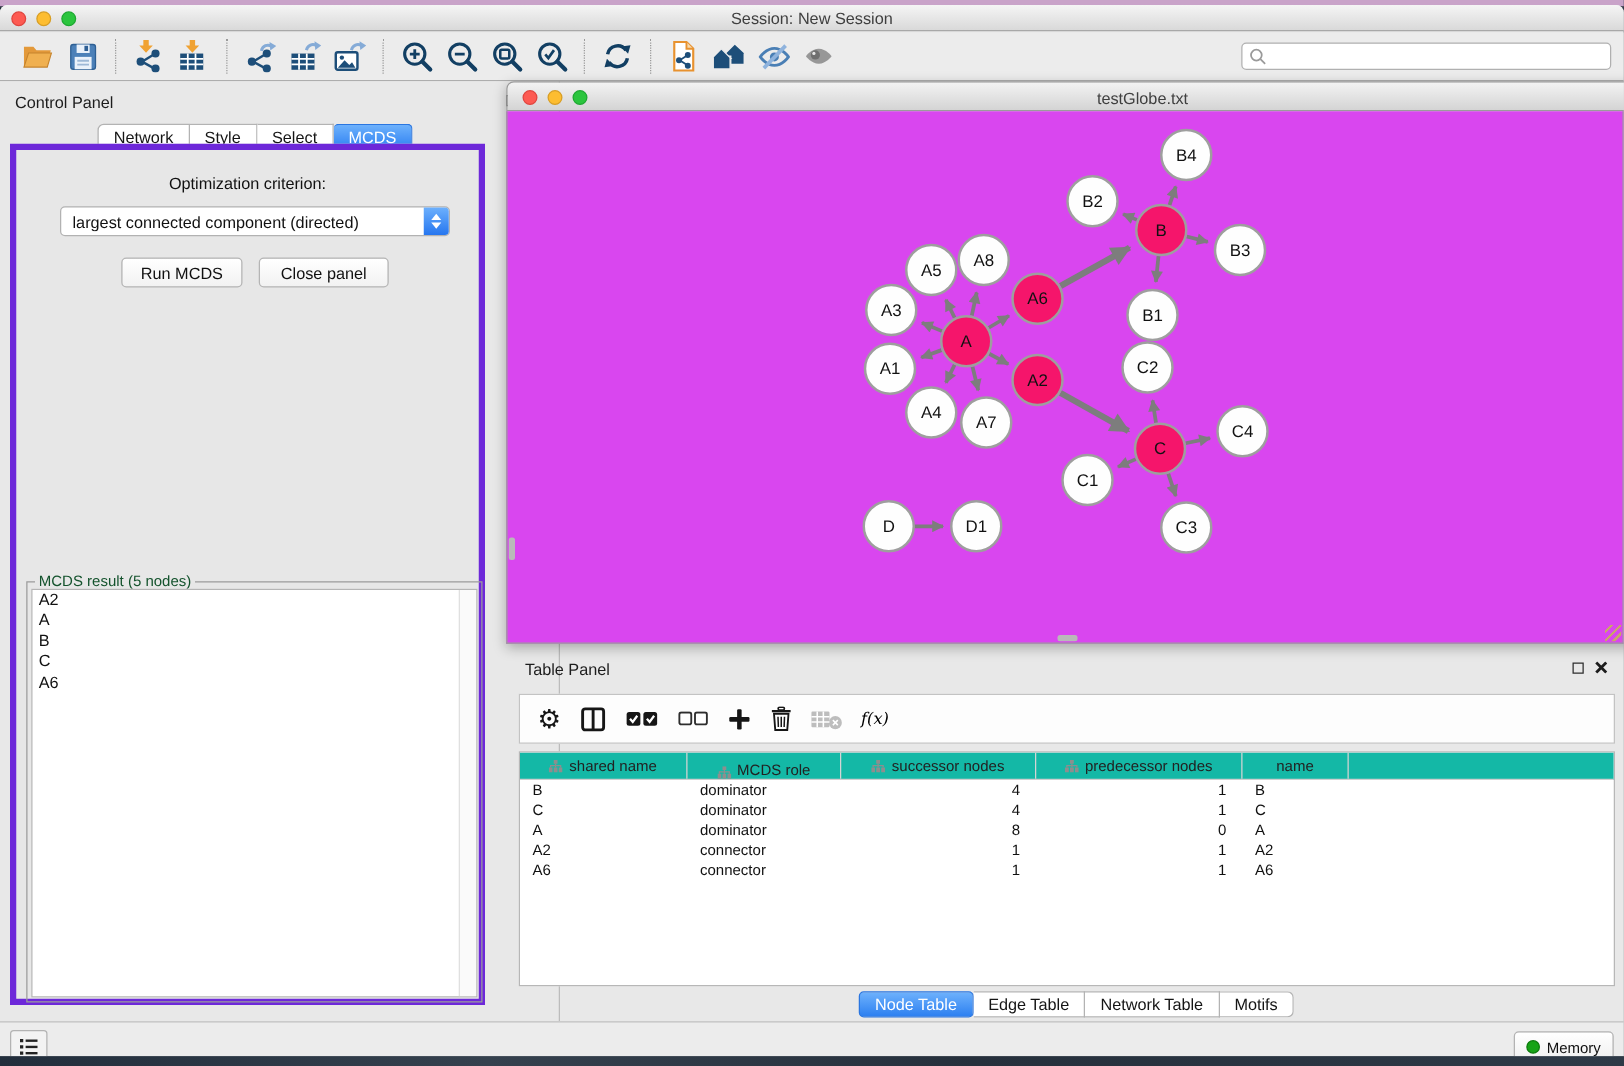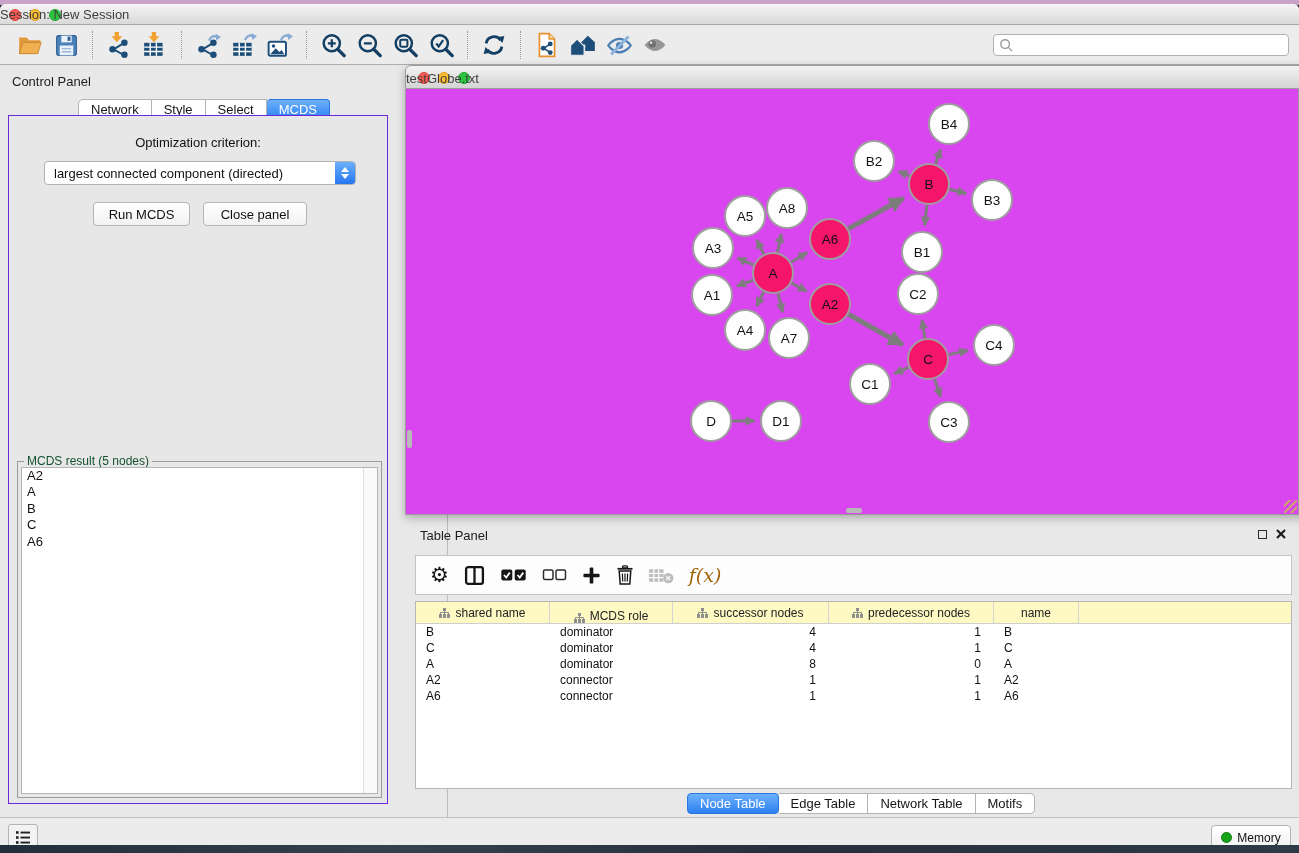--- a/index.html
+++ b/index.html
@@ -16,21 +16,21 @@
   #main-window { left:0; top:4px; width:1299px; height:841px; background:#e8e8e8;
     border-radius:6px 6px 0 0; overflow:hidden; }
 
   #titlebar { left:0; top:0; width:100%; height:21px;
     background:linear-gradient(#f5f5f5,#d9d9d9); border-bottom:1px solid #a8a8a8; }
   .lights { display:flex; gap:8px; position:absolute; left:9px; top:5px; }
   .light { width:12px; height:12px; border-radius:50%; }
   .light.red { background:#fd5a52; border:1px solid #e0443e; }
   .light.yellow { background:#fdbd31; border:1px solid #d89e24; }
   .light.green { background:#2bc53e; border:1px solid #1da831; }
-  .tb-title { position:absolute; left:0; right:0; top:3px; text-align:left;
+  .tb-title { position:absolute; left:0; right:0; top:3px; text-align:center;
     font-size:13px; color:#3f3f3f; }
 
   
   #toolbar { left:0; top:22px; width:100%; height:39px; background:#ececec;
     border-bottom:1px solid #adadad; display:flex; align-items:center; padding-left:12px; }
   .tbtn { width:36px; height:32px; display:flex; align-items:center; justify-content:center; }
   .tsep { width:1px; height:28px; border-left:1px dotted #9a9a9a; margin:0 8px; }
   #search-wrap { margin-left:auto; margin-right:10px; width:296px; height:22px;
     background:#fff; border:1px solid #b0b0b0; border-radius:4px;
     display:flex; align-items:center; padding-left:5px; }
@@ -49,21 +49,21 @@
 
   .segmented { display:flex; }
   .seg-tab { height:21px; line-height:20px; padding:0 12px; background:#fff;
     border:1px solid #b3b3b3; border-left:none; font-size:13px; color:#151515; }
   .seg-tab:first-child { border-left:1px solid #b3b3b3; border-radius:5px 0 0 5px; }
   .seg-tab:last-child { border-radius:0 5px 5px 0; }
   .seg-tab.active { background:linear-gradient(#6db1fc,#2d80f1); color:#fff;
     border-color:#2a76e0; border-radius:4px; }
 
   #cp-inner { left:8px; top:50px; width:380px; height:689px;
-    border:1px solid #6d28d9; background:#e7e7e7; }
+    border:5px solid #6d28d9; background:#e7e7e7; }
   #opt-label { left:0; right:0; top:19px; text-align:center; font-size:13px; color:#111; }
   #opt-select { left:35px; top:45px; width:312px; height:24px; background:#fff;
     border:1px solid #b2b2b2; border-radius:4px; display:flex; align-items:center; }
   #opt-select .sel-text { flex:1; font-size:13px; color:#111; padding-left:9px;
     white-space:nowrap; overflow:hidden; }
   #opt-stepper { width:20px; height:22px; margin-right:0;
     background:linear-gradient(#6cb0fd,#2676ef); border-radius:0 3px 3px 0;
     display:flex; flex-direction:column; align-items:center; justify-content:center; gap:2px; }
   .chev-up { width:0; height:0; border-left:4px solid transparent; border-right:4px solid transparent;
     border-bottom:5px solid #fff; }
@@ -100,25 +100,25 @@
     background:repeating-linear-gradient(135deg, transparent 0 3px, #caa26c 3px 5px); }
 
   
   #table-panel { left:405px; top:455px; width:894px; height:297px; }
   #tp-toolbar { left:10px; top:35px; width:877px; height:40px; background:#fdfdfd;
     border:1px solid #c3c3c3; display:flex; align-items:center; gap:15px; padding-left:14px; }
   .tp-ico { display:flex; align-items:center; justify-content:center; }
   #gear-txt { font-size:21px; color:#161616; line-height:20px;
     font-family:"DejaVu Sans", sans-serif; }
   #fx-label { font-family:"DejaVu Serif", serif; font-style:italic;
-    font-size:19px; color:#a16207; }
+    font-size:13px; color:#000000; }
 
   #data-table { left:10px; top:81px; width:877px; height:188px; background:#fff;
     border:1px solid #b7b7b7; overflow:hidden; }
-  #table-header { display:flex; height:22px; background:#fef9c3; border-bottom:1px solid #cfcfcf; }
+  #table-header { display:flex; height:22px; background:#14b8a6; border-bottom:1px solid #cfcfcf; }
   .th-cell { display:flex; align-items:center; justify-content:center; gap:5px;
     font-size:12px; color:#222; border-right:1px solid #d4d4d4; height:100%; }
   .t-row { display:flex; height:16px; align-items:center; }
   .t-cell { font-size:12px; color:#111; white-space:nowrap; overflow:hidden; }
   .t-cell.al { text-align:left; padding-left:10px; }
   .t-cell.ar { text-align:right; padding-right:13px; }
 
   #tp-tabs { left:282px; top:273px; }
 
   

